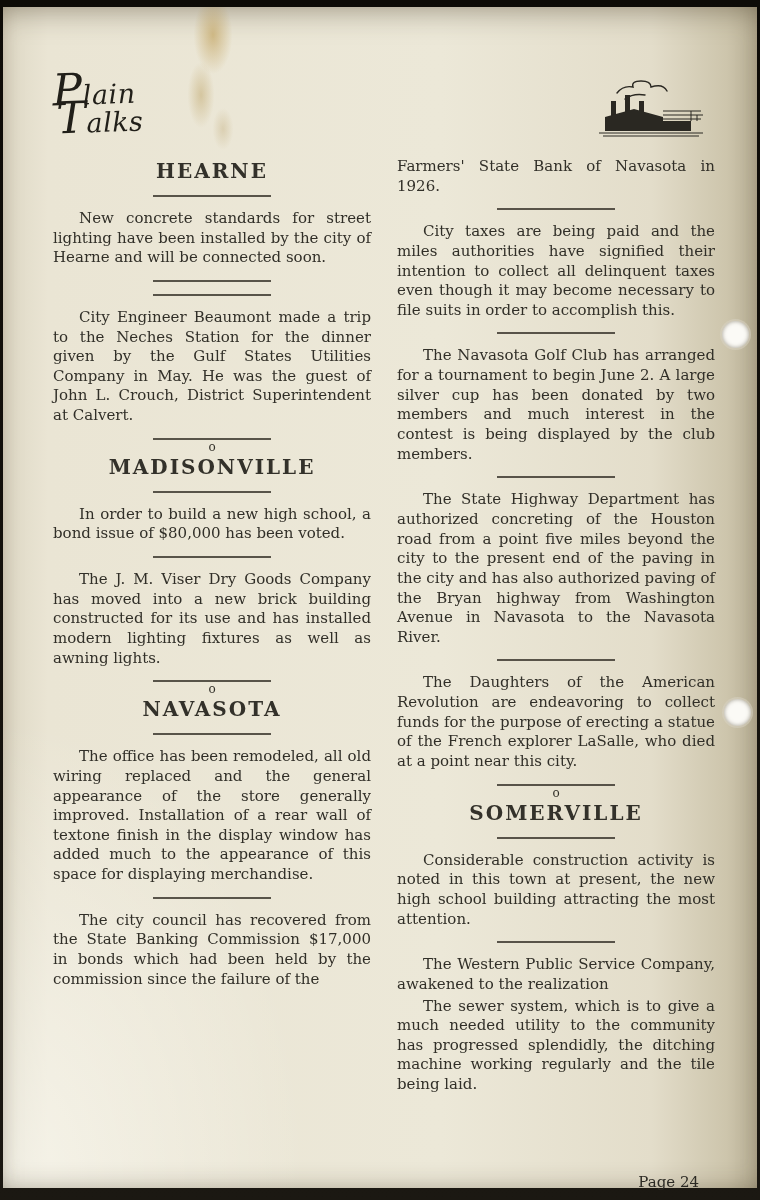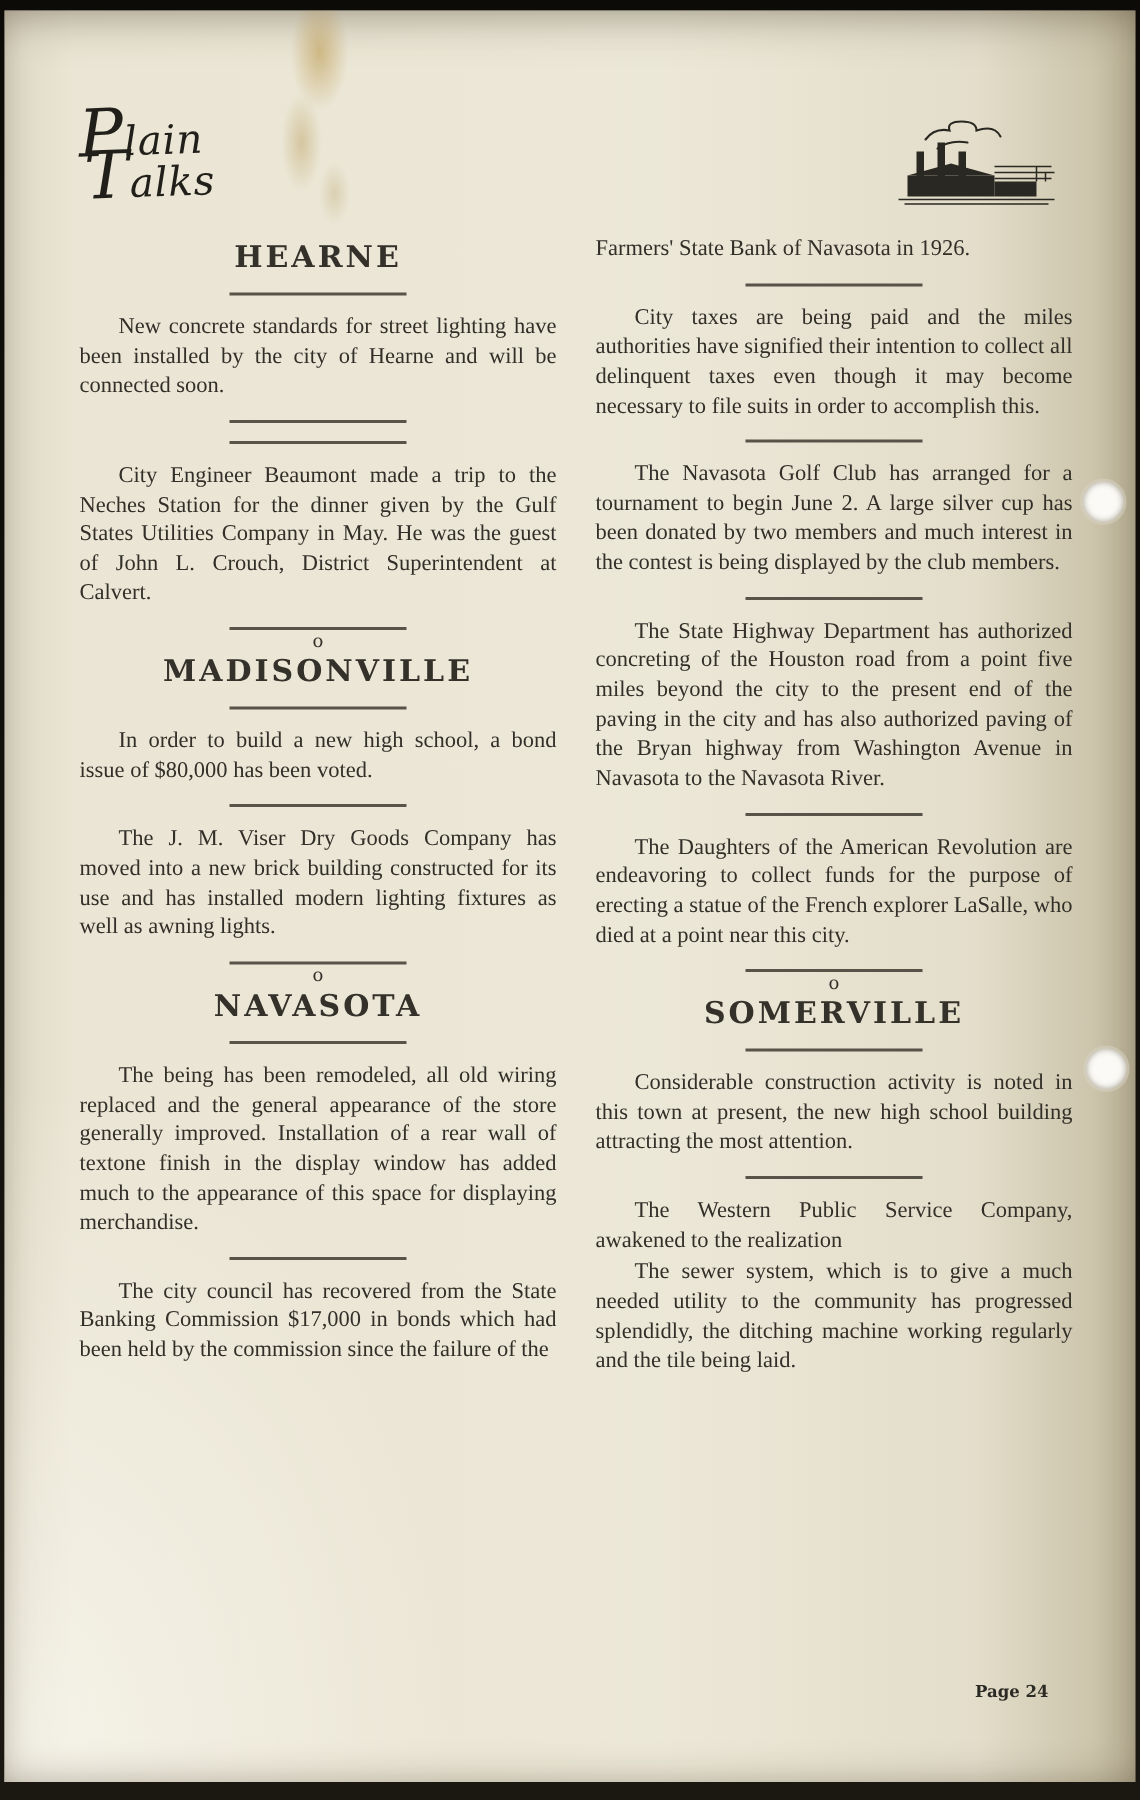--- a/index.html
+++ b/index.html
@@ -34,24 +34,24 @@
 
   .illustration{position:absolute;right:52px;top:70px;}
 
   .content{position:absolute;left:50px;top:150px;width:662px;display:flex;gap:26px;align-items:flex-start;}
   .column{width:318px;color:#302e27;}
   .col-heading{font-size:20px;font-weight:bold;letter-spacing:2px;text-align:center;margin:2px 0 0;color:#33312a;}
   .rule{width:118px;height:0;border-top:2px solid rgba(62,58,48,.85);margin:12px auto;}
   .orule{margin:12px 0 0;}
   .orule .rule{margin:0 auto;}
   .orule .o{text-align:center;font-size:12px;line-height:12px;color:#33312a;margin-top:1px;}
-  .para{font-size:15px;line-height:1.31;text-align:justify;text-indent:26px;margin:0 0 2px;color:#312f28;font-family:Liberation Serif, serif;}
+  .para{font-size:15px;line-height:1.31;text-align:justify;text-indent:26px;margin:0 0 2px;color:#312f28;}
   .para.noindent{text-indent:0;}
 
-  .page-number{position:absolute;right:58px;top:1114px;font-weight:bold;font-size:11px;color:#2c2a24;}
+  .page-number{position:absolute;right:58px;top:1166px;font-weight:normal;font-size:15px;color:#2c2a24;}
 </style>
 </head>
 <body>
 
 <div class="scan">
   <div class="paper">
     <div class="stain"></div>
 
     <div class="logo">
       <div class="l1">Plain</div>
@@ -96,21 +96,21 @@
           <div class="rule"></div>
           <p class="para">In order to build a new high school, a bond issue of $80,000 has been voted.</p>
           <div class="rule"></div>
           <p class="para">The J. M. Viser Dry Goods Company has moved into a new brick building constructed for its use and has installed modern lighting fixtures as well as awning lights.</p>
           <div class="orule">
             <div class="rule"></div>
             <div class="o">o</div>
           </div>
           <h2 class="col-heading">NAVASOTA</h2>
           <div class="rule"></div>
-          <p class="para">The being has been remodeled, all old wiring replaced and the general appearance of the store generally improved. Installation of a rear wall of textone finish in the display window has added much to the appearance of this space for displaying merchandise.</p>
+          <p class="para">The office has been remodeled, all old wiring replaced and the general appearance of the store generally improved. Installation of a rear wall of textone finish in the display window has added much to the appearance of this space for displaying merchandise.</p>
           <div class="rule"></div>
           <p class="para">The city council has recovered from the State Banking Commission $17,000 in bonds which had been held by the commission since the failure of the</p>
         </div>
       <div class="column">
           <p class="para noindent">Farmers' State Bank of Navasota in 1926.</p>
           <div class="rule"></div>
           <p class="para">City taxes are being paid and the miles authorities have signified their intention to collect all delinquent taxes even though it may become necessary to file suits in order to accomplish this.</p>
           <div class="rule"></div>
           <p class="para">The Navasota Golf Club has arranged for a tournament to begin June 2. A large silver cup has been donated by two members and much interest in the contest is being displayed by the club members.</p>
           <div class="rule"></div>

